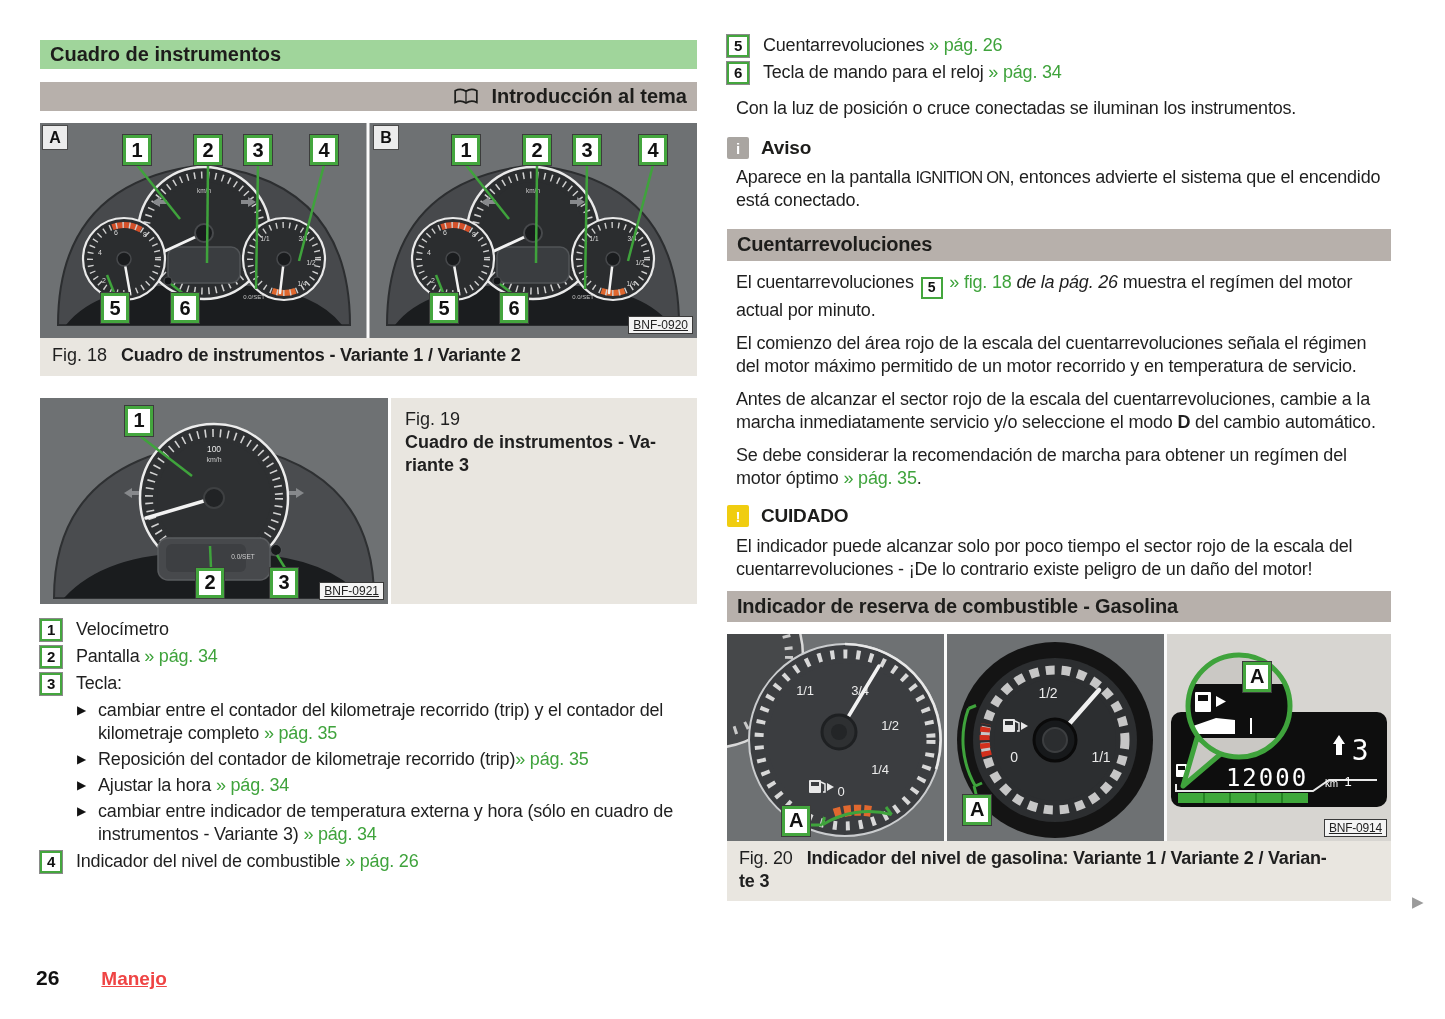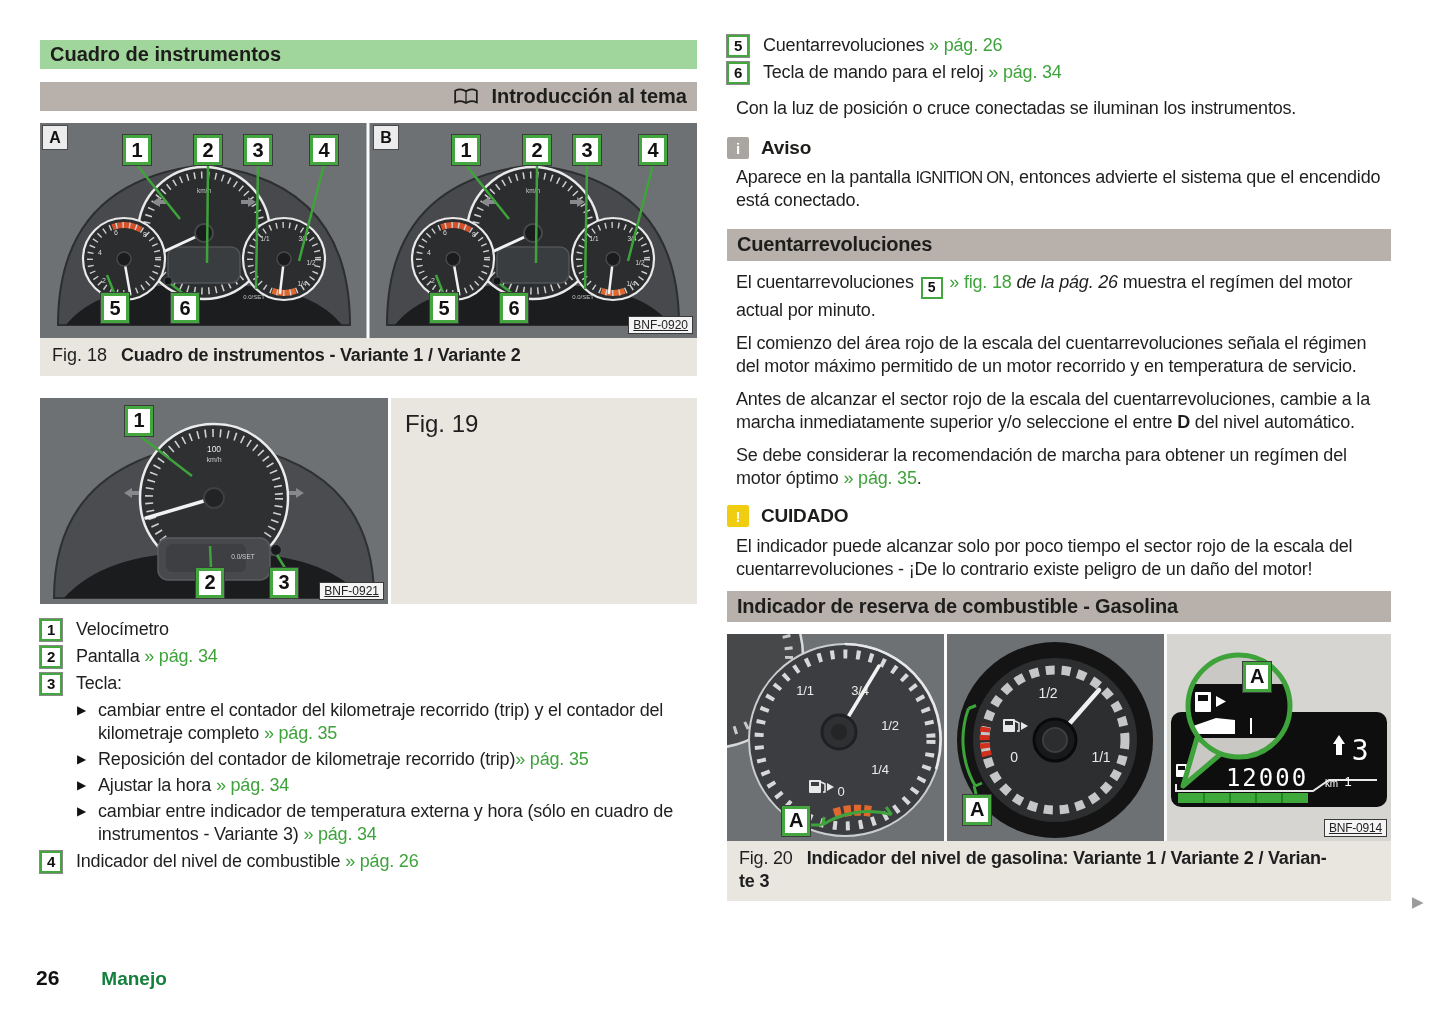--- a/index.html
+++ b/index.html
@@ -42,24 +42,24 @@
   .nicon{flex:none;width:22px;height:22px;border-radius:2px;color:#fff;font-weight:bold;font-size:15px;
          display:flex;align-items:center;justify-content:center;margin-right:12px;}
   .i-gray{background:#a9a5a1;}
   .i-yellow{background:#f0cd10;}
   .p{margin:10px 9px;}
   .inbox{display:inline-flex;width:22px;height:22px;box-sizing:border-box;border:2px solid #44a63e;background:#fff;
          align-items:center;justify-content:center;font-weight:bold;font-size:14px;color:#111;
          vertical-align:-4px;margin:0 2px;}
   .fig19wrap{display:flex;}
   .fig19img{position:relative;width:348px;flex:none;background:#6e7173;}
-  .fig19cap{flex:1;margin-left:3px;background:#e9e6e0;padding:10px 14px;font-size:24px;line-height:1.3;}
+  .fig19cap{flex:1;margin-left:3px;background:#e9e6e0;padding:10px 14px;font-size:18px;line-height:1.3;}
   .footer{position:absolute;left:36px;top:966px;display:flex;align-items:baseline;font-weight:bold;}
   .footer .num{font-size:21px;color:#111;}
-  .footer .lab{font-size:19px;margin-left:42px;color:#15803d;}
+  .footer .lab{font-size:19px;margin-left:42px;color:#ef4444;text-decoration:underline;}
   .more{position:absolute;left:1412px;top:893px;color:#9b9b9b;font-size:15px;}
 </style>
 </head>
 <body>
 
 <div class="page">
 
   <div class="col col-left">
 
     <div class="bar green sub" style="margin-bottom:13px;">Cuadro de instrumentos</div>
@@ -184,20 +184,22 @@
             <path d="M 245,170 L 237,157"></path>
           </g>
         </svg>
         <div class="cbox" style="left:85px;top:8px;">1</div>
         <div class="cbox" style="left:156px;top:170px;">2</div>
         <div class="cbox" style="left:230px;top:170px;">3</div>
         <div class="code">BNF-0921</div>
       </div>
       <div class="fig19cap">
         <div>Fig. 19</div>
+        <b><span>Cuadro de instrumentos - Va-</span><br>
+        <span>riante 3</span></b>
       </div>
     </div>
 
     <div class="txt" style="margin-top:14px;">
       <div class="lrow">
         <span class="lgbox">1</span>
         <span><span>Velocímetro</span></span>
       </div>
       <div class="lrow">
         <span class="lgbox">2</span>
@@ -255,21 +257,21 @@
 
     <div class="bar gray" style="margin-top:17px;">
       <span>Cuentarrevoluciones</span>
     </div>
 
     <div class="p">
       <span>El cuentarrevoluciones </span><span class="inbox">5</span> <span class="link">» fig. 18</span><span class="ital"> de la pág. 26</span><span> muestra el regímen del motor actual por minuto.</span>
     </div>
     <div class="p">El comienzo del área rojo de la escala del cuentarrevoluciones señala el régimen del motor máximo permitido de un motor recorrido y en temperatura de servicio.</div>
     <div class="p">
-      <span>Antes de alcanzar el sector rojo de la escala del cuentarrevoluciones, cambie a la marcha inmediatamente superior y/o seleccione el entre </span><b>D</b><span> del nivel automático.</span>
+      <span>Antes de alcanzar el sector rojo de la escala del cuentarrevoluciones, cambie a la marcha inmediatamente servicio y/o seleccione el modo </span><b>D</b><span> del cambio automático.</span>
     </div>
     <div class="p">
       <span>Se debe considerar la recomendación de marcha para obtener un regímen del motor óptimo </span><span class="link">» pág. 35</span><span>.</span>
     </div>
 
     <div class="notehead" style="margin-top:14px;">
       <span class="nicon i-yellow">!</span>
       <span>CUIDADO</span>
     </div>
     <div class="p" style="margin-top:4px;">El indicador puede alcanzar solo por poco tiempo el sector rojo de la escala del cuentarrevoluciones - ¡De lo contrario existe peligro de un daño del motor!</div>

